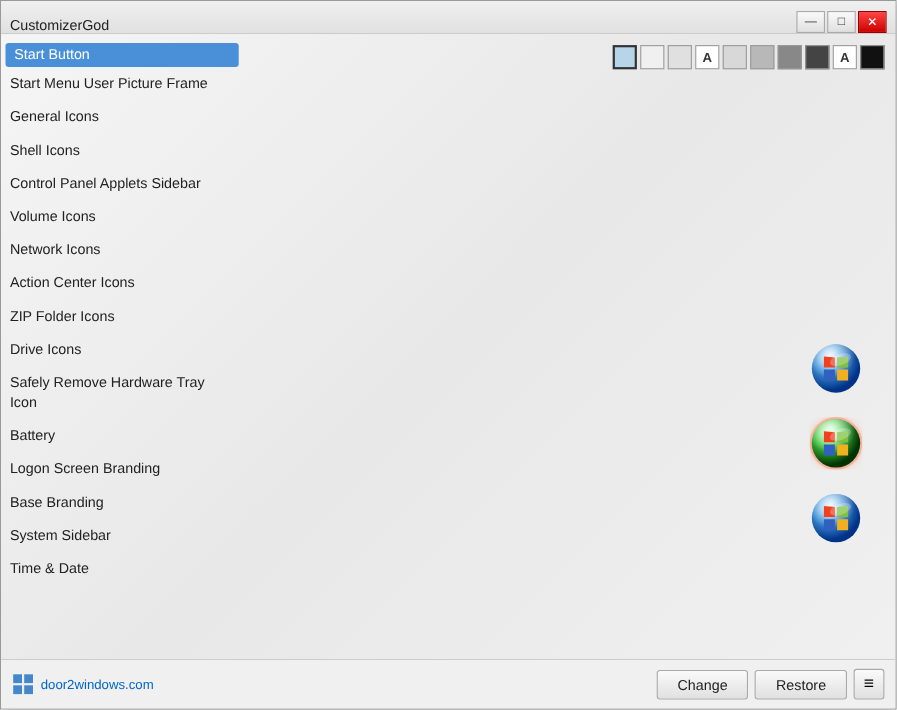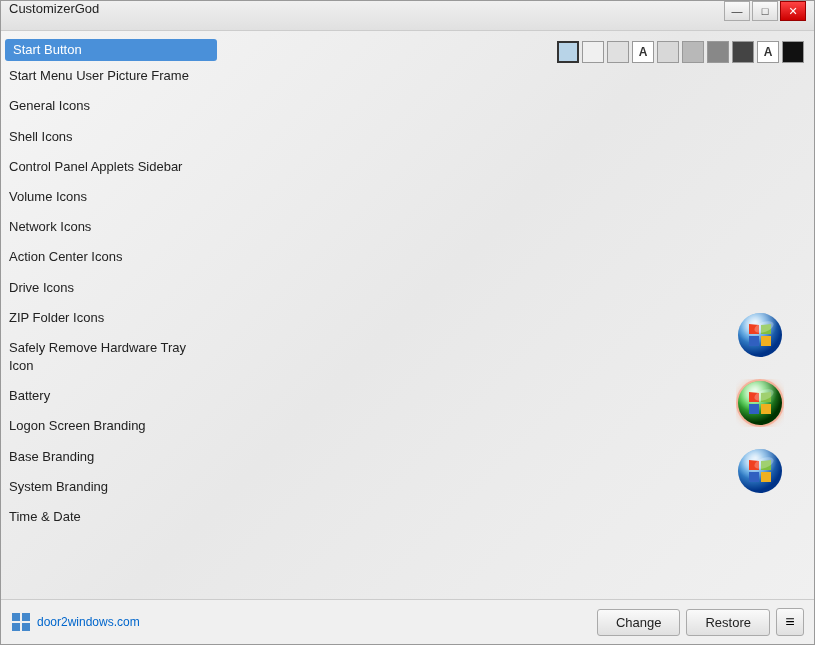--- a/index.html
+++ b/index.html
@@ -20,21 +20,21 @@
       box-shadow: 2px 2px 8px rgba(0,0,0,0.4);
       display: flex;
       flex-direction: column;
       position: relative;
     }
     .title-bar {
       height: 30px;
       background: linear-gradient(to bottom, #f0f0f0, #e0e0e0);
       border-bottom: 1px solid #ccc;
       display: flex;
-      align-items: flex-start;
+      align-items: flex-end;
       justify-content: space-between;
       padding: 0 8px;
       user-select: none;
     }
     .title-bar-title {
       font-size: 13px;
       font-weight: normal;
       color: #222;
     }
     .title-bar-buttons {
@@ -213,27 +213,27 @@
       <div class="sidebar">
 
       <div class="sidebar-item selected">Start Button</div>
           <div class="sidebar-item">Start Menu User Picture Frame</div>
           <div class="sidebar-item">General Icons</div>
           <div class="sidebar-item">Shell Icons</div>
           <div class="sidebar-item">Control Panel Applets Sidebar</div>
           <div class="sidebar-item">Volume Icons</div>
           <div class="sidebar-item">Network Icons</div>
           <div class="sidebar-item">Action Center Icons</div>
+          <div class="sidebar-item">ZIP Folder Icons</div>
           <div class="sidebar-item">Drive Icons</div>
-          <div class="sidebar-item">ZIP Folder Icons</div>
           <div class="sidebar-item">Safely Remove Hardware Tray Icon</div>
           <div class="sidebar-item">Battery</div>
           <div class="sidebar-item">Logon Screen Branding</div>
           <div class="sidebar-item">Base Branding</div>
-          <div class="sidebar-item">System Branding</div>
+          <div class="sidebar-item">System Sidebar</div>
           <div class="sidebar-item">Time &amp; Date</div>
         </div>
 
       <div class="main-content">
 
         <div class="toolbar">
 
         <div class="color-swatch selected-swatch" style="background: rgb(184, 212, 232);"></div>
             <div class="color-swatch" style="background: rgb(240, 240, 240);"></div>
             <div class="color-swatch" style="background: rgb(224, 224, 224);"></div>

